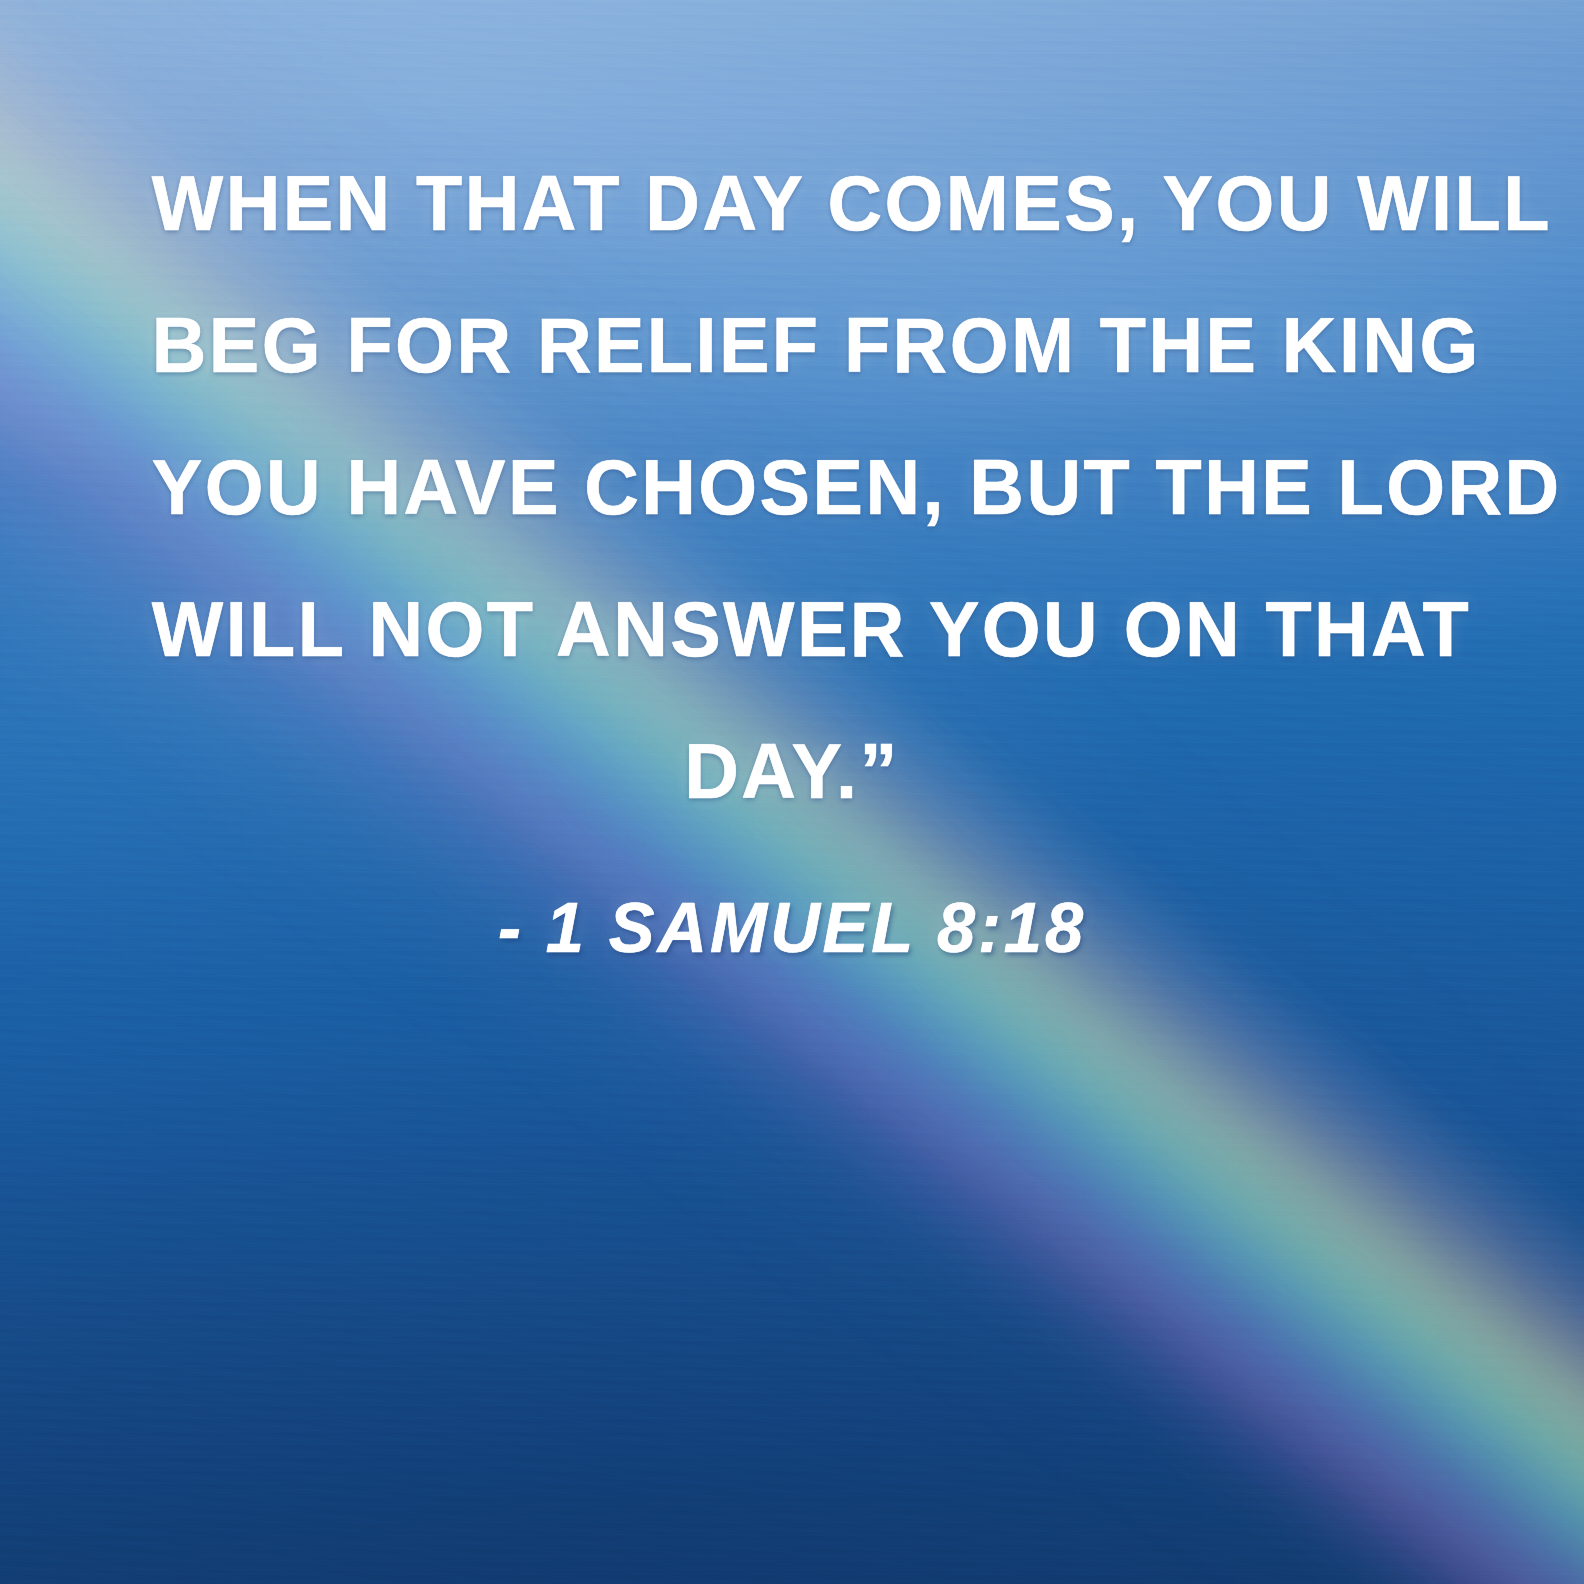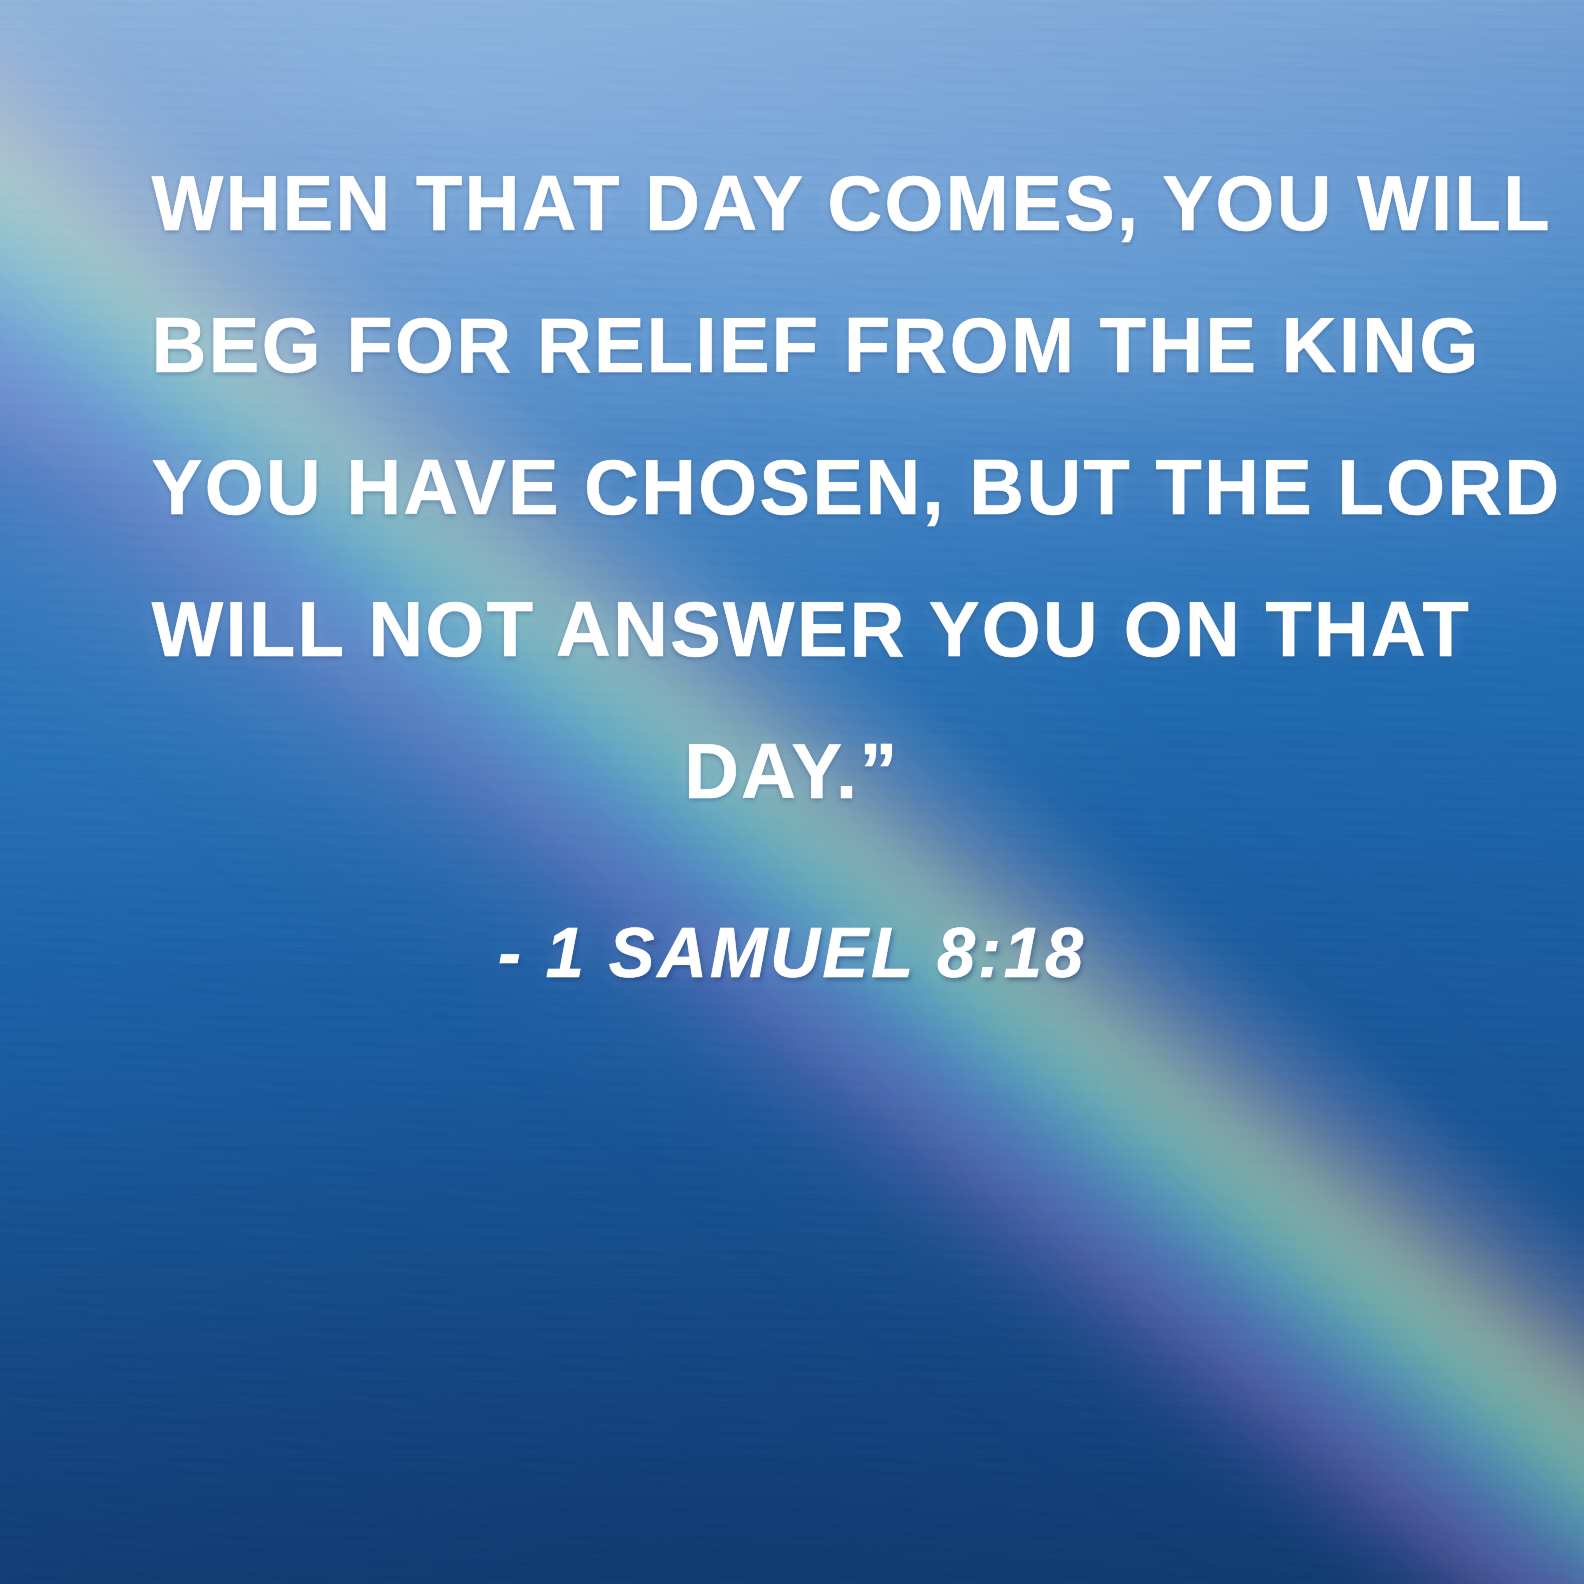--- a/index.html
+++ b/index.html
@@ -204,21 +204,20 @@
 
   
   .content {
     position: absolute;
     inset: 0;
     display: flex;
     flex-direction: column;
     align-items: center;
     padding-top: 132px;
     box-sizing: border-box;
-    gap: 25px;
   }
 
   .verse {
     width: 1320px;
     text-align: center;
   }
 
   .verse-line {
     display: block;
     color: #ffffff;

